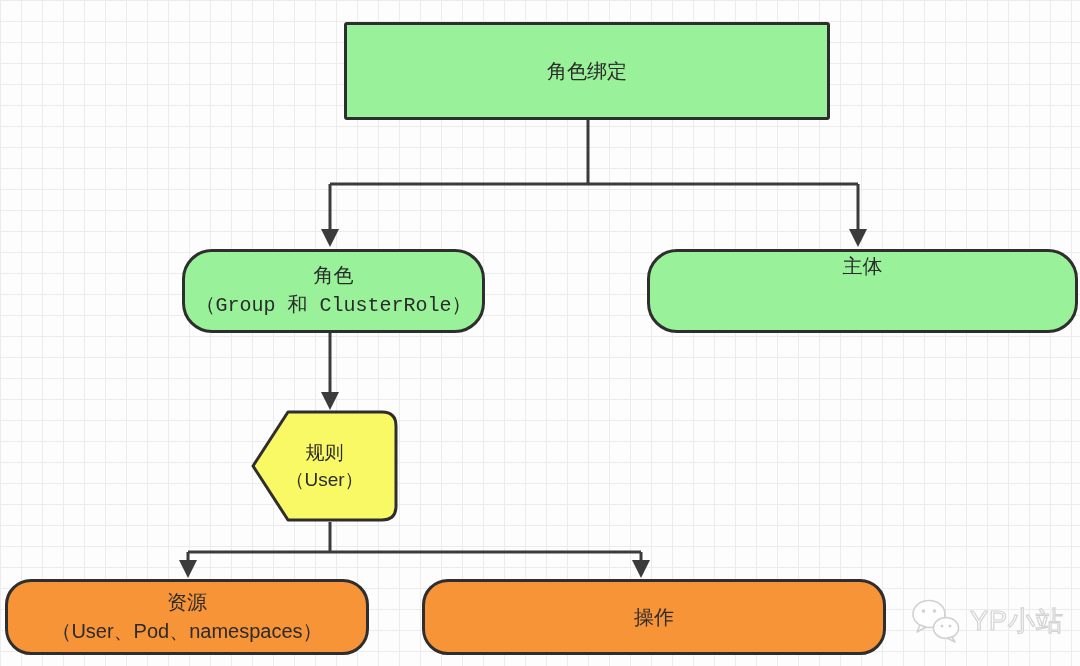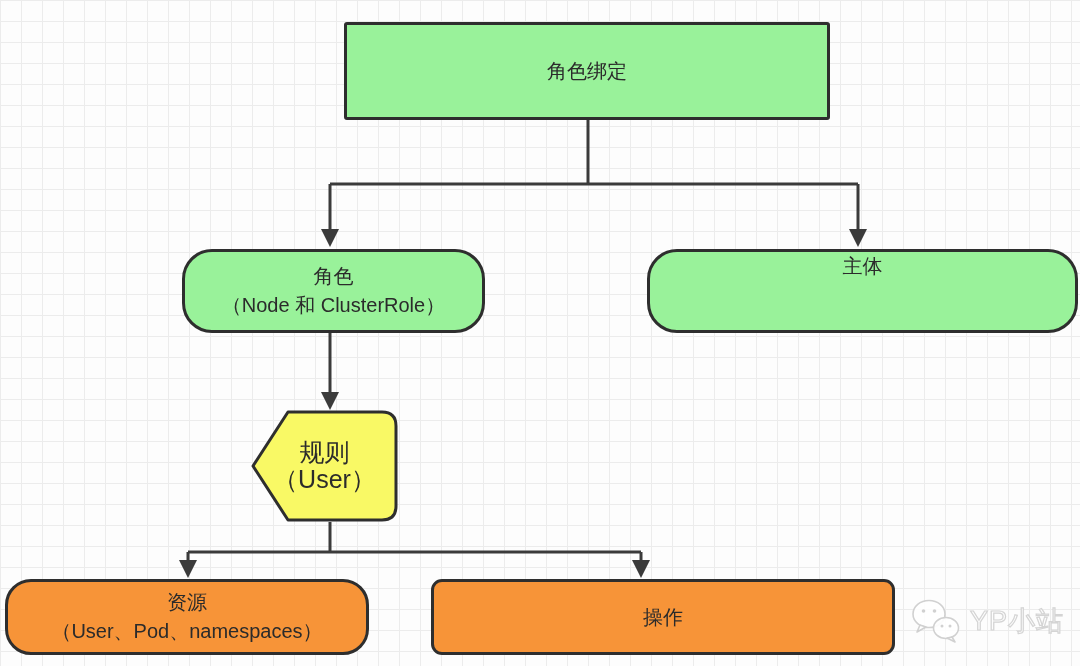--- a/index.html
+++ b/index.html
@@ -24,37 +24,37 @@
     color:#2b2b2b;
   }
   .node .title,.node .subtitle{font-size:20px;line-height:29px;white-space:nowrap;}
   .green{background:#99f29a;}
   .orange{background:#f79438;}
   .rect{border-radius:3px;}
   .pill-green{border-radius:30px;}
   .pill-orange{border-radius:26px;}
 
   #role-binding{left:344px;top:22px;width:486px;height:98px;}
-  #role{left:182px;top:249px;width:303px;height:84px;}
+  #role{left:182px;top:249px;width:303px;height:84px;font-family:Liberation Mono, monospace;}
   #subject{left:647px;top:249px;width:431px;height:84px;justify-content:space-between;}
   #resource{left:5px;top:579px;width:364px;height:76px;}
-  #action{left:431px;top:579px;width:464px;height:76px;border-radius:11px;}
+  #action{left:422px;top:579px;width:464px;height:76px;}
 
   #edge-layer{position:absolute;left:0;top:0;width:1080px;height:666px;}
   .edge{stroke:#3b3b3b;stroke-width:3;fill:none;}
   .arrowhead{fill:#3b3b3b;stroke:none;}
 
   #rule-shape-svg{position:absolute;left:250px;top:408px;width:149px;height:116px;}
   .shape-outline{stroke:#2e2e2e;stroke-width:3;stroke-linejoin:round;}
   #rule-label{
     position:absolute;left:250px;top:408px;width:149px;height:116px;
     display:flex;flex-direction:column;align-items:center;justify-content:center;
     text-align:center;color:#2b2b2b;
   }
-  #rule-label .title,#rule-label .subtitle{font-size:25px;line-height:27px;white-space:nowrap;}
+  #rule-label .title,#rule-label .subtitle{font-size:19px;line-height:27px;white-space:nowrap;}
 
   #watermark{
     position:absolute;right:16px;bottom:22px;
     display:flex;align-items:center;gap:8px;
   }
   #watermark .wm-text{
     font-size:27px;letter-spacing:1px;
     color:rgba(255,255,255,0.93);
     -webkit-text-stroke:1.2px #d4d4d4;
     text-shadow:0 0 1px #e0e0e0;
@@ -83,21 +83,21 @@
     <path class="edge" d="M641,552 L641,565"></path>
     <path class="arrowhead" d="M641,578 L632,560 L650,560 Z"></path>
   </svg>
 
   <div class="node green rect" id="role-binding">
     <div class="title">角色绑定</div>
   </div>
 
   <div class="node green pill-green" id="role">
     <div class="title">角色</div>
-    <div class="subtitle">（Node 和 ClusterRole）</div>
+    <div class="subtitle">（Group 和 ClusterRole）</div>
   </div>
 
   <div class="node green pill-green" id="subject">
     <div class="title">主体</div>
   </div>
 
   <svg id="rule-shape-svg" viewBox="0 0 149 116">
     <path class="shape-outline" d="M3,58 L38,4 L132,4 Q146,4 146,18 L146,98 Q146,112 132,112 L38,112 Z" fill="#f9f965"></path>
   </svg>
   <div id="rule-label">

